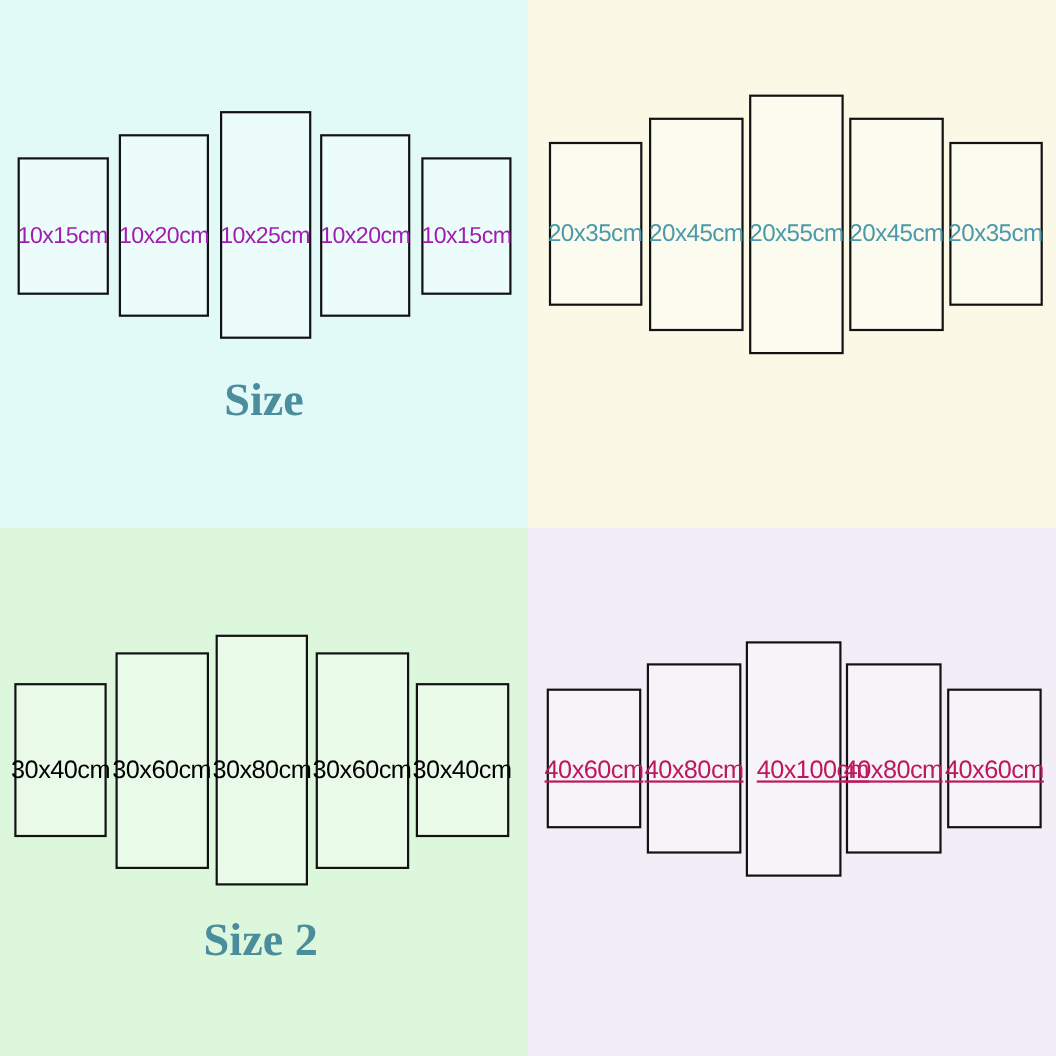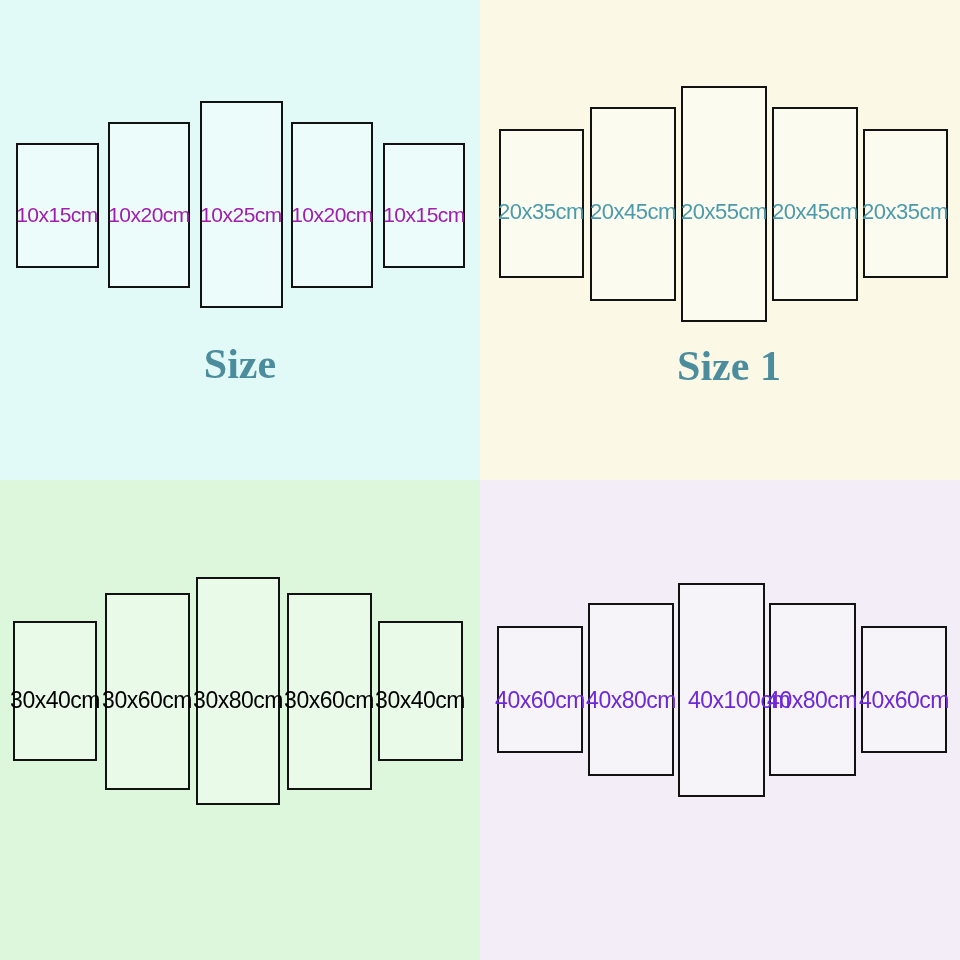--- a/index.html
+++ b/index.html
@@ -54,21 +54,21 @@
 
   .size-label {
     position: absolute;
     transform: translate(-50%, -50%);
     white-space: nowrap;
     letter-spacing: -0.5px;
   }
   .q0 .size-label { top:215px; font-size:21px; color:#a21caf; }
   .q1 .size-label { top:212px; font-size:22px; color:#4b9aab; }
   .q2 .size-label { top:220px; font-size:23px; color:#000000; }
-  .q3 .size-label { top:220px; font-size:23px; color:#6d28d9; }
+  .q3 .size-label { top:220px; font-size:23px; color:#be185d;text-decoration:underline; }
 
   .q0 .l0 { left:57px; }  .q0 .l1 { left:149px; } .q0 .l2 { left:241px; }
   .q0 .l3 { left:332px; } .q0 .l4 { left:424px; }
 
   .q1 .l0 { left:61px; }  .q1 .l1 { left:153px; } .q1 .l2 { left:244px; }
   .q1 .l3 { left:335px; } .q1 .l4 { left:425px; }
 
   .q2 .l0 { left:55px; }  .q2 .l1 { left:147px; } .q2 .l2 { left:238px; }
   .q2 .l3 { left:329px; } .q2 .l4 { left:420px; }
 
@@ -113,34 +113,34 @@
     <div class="panel p0"></div>
     <div class="panel p1"></div>
     <div class="panel p2"></div>
     <div class="panel p3"></div>
     <div class="panel p4"></div>
     <span class="size-label l0">20x35cm</span>
     <span class="size-label l1">20x45cm</span>
     <span class="size-label l2">20x55cm</span>
     <span class="size-label l3">20x45cm</span>
     <span class="size-label l4">20x35cm</span>
-    <h2 class="title">Size 1</h2>
   </section>
 
   <section class="quad q2">
     <div class="panel p0"></div>
     <div class="panel p1"></div>
     <div class="panel p2"></div>
     <div class="panel p3"></div>
     <div class="panel p4"></div>
     <span class="size-label l0">30x40cm</span>
     <span class="size-label l1">30x60cm</span>
     <span class="size-label l2">30x80cm</span>
     <span class="size-label l3">30x60cm</span>
     <span class="size-label l4">30x40cm</span>
+    <h2 class="title">Size 2</h2>
   </section>
 
   <section class="quad q3">
     <div class="panel p0"></div>
     <div class="panel p1"></div>
     <div class="panel p2"></div>
     <div class="panel p3"></div>
     <div class="panel p4"></div>
     <span class="size-label l0">40x60cm</span>
     <span class="size-label l1">40x80cm</span>

